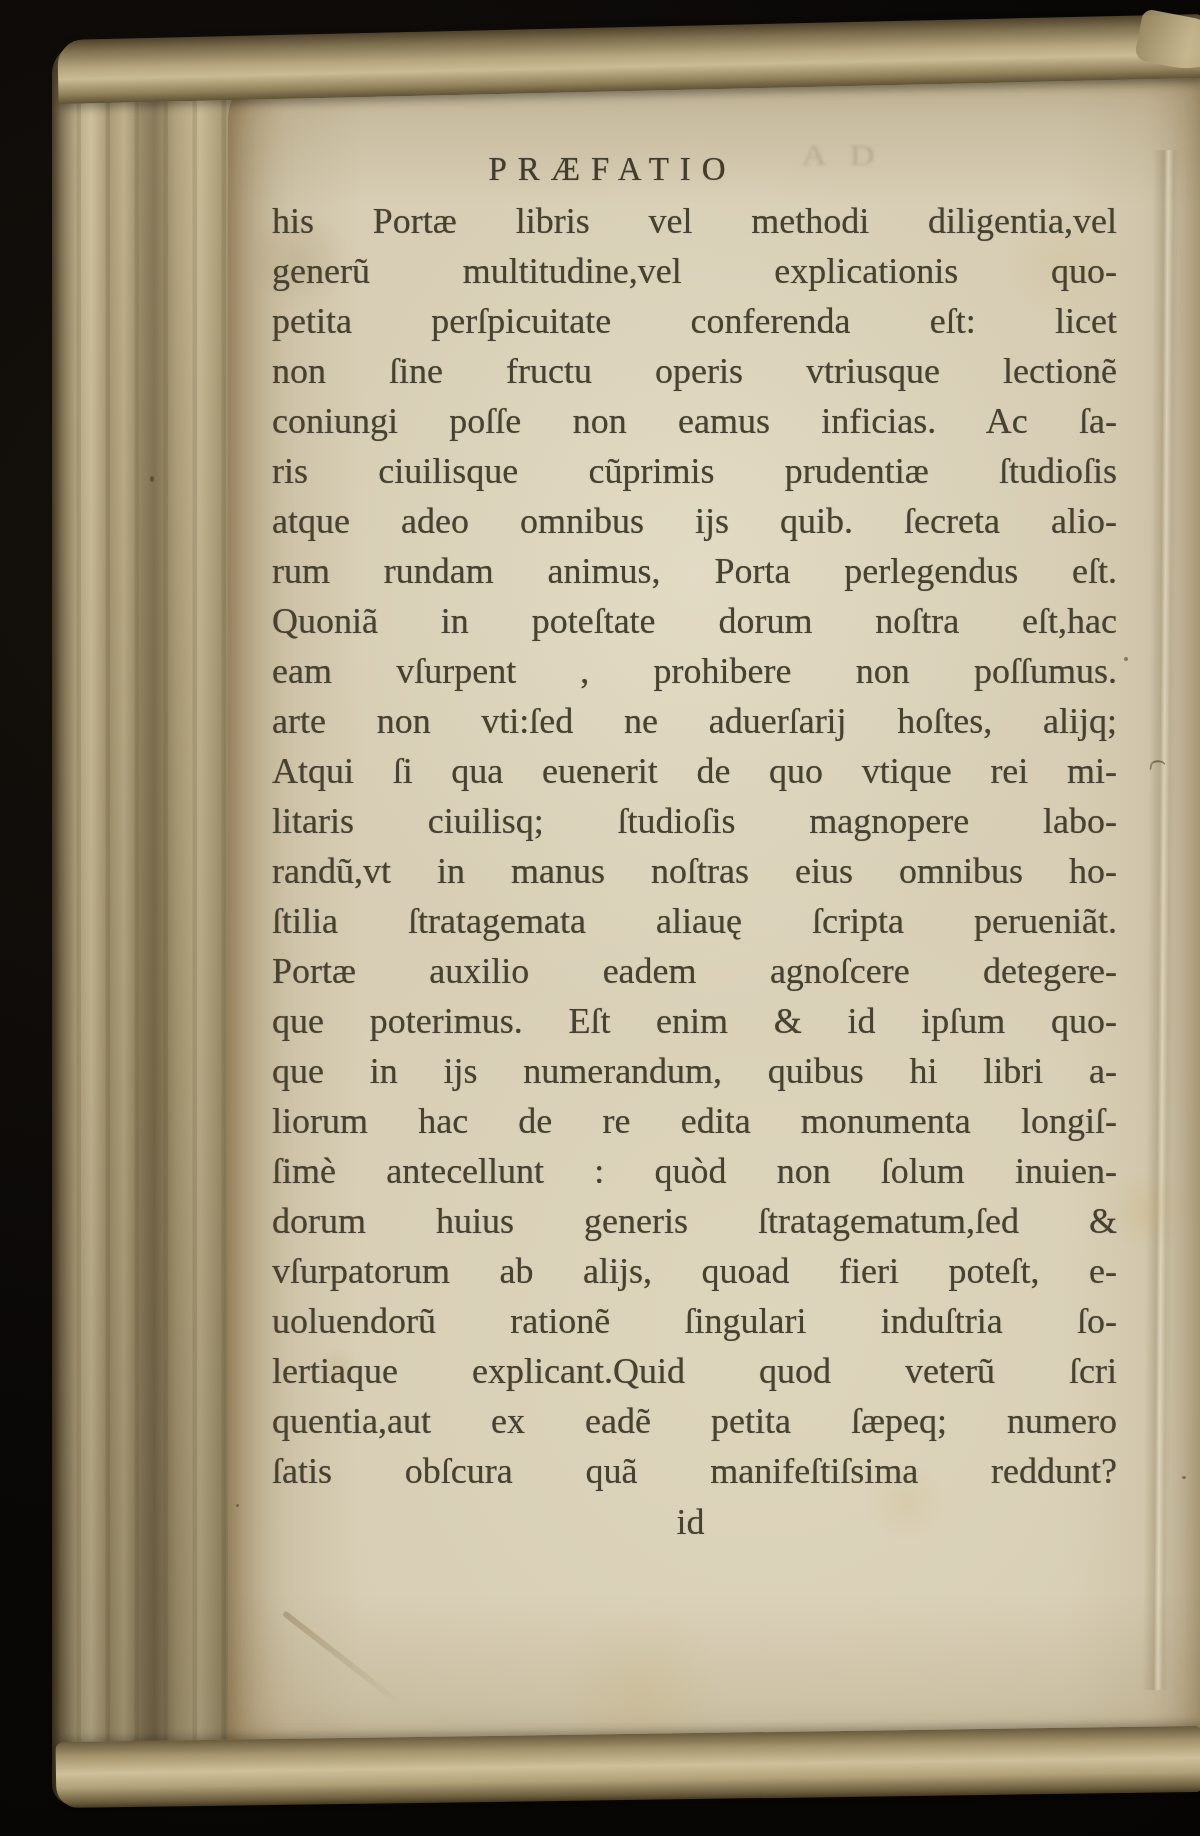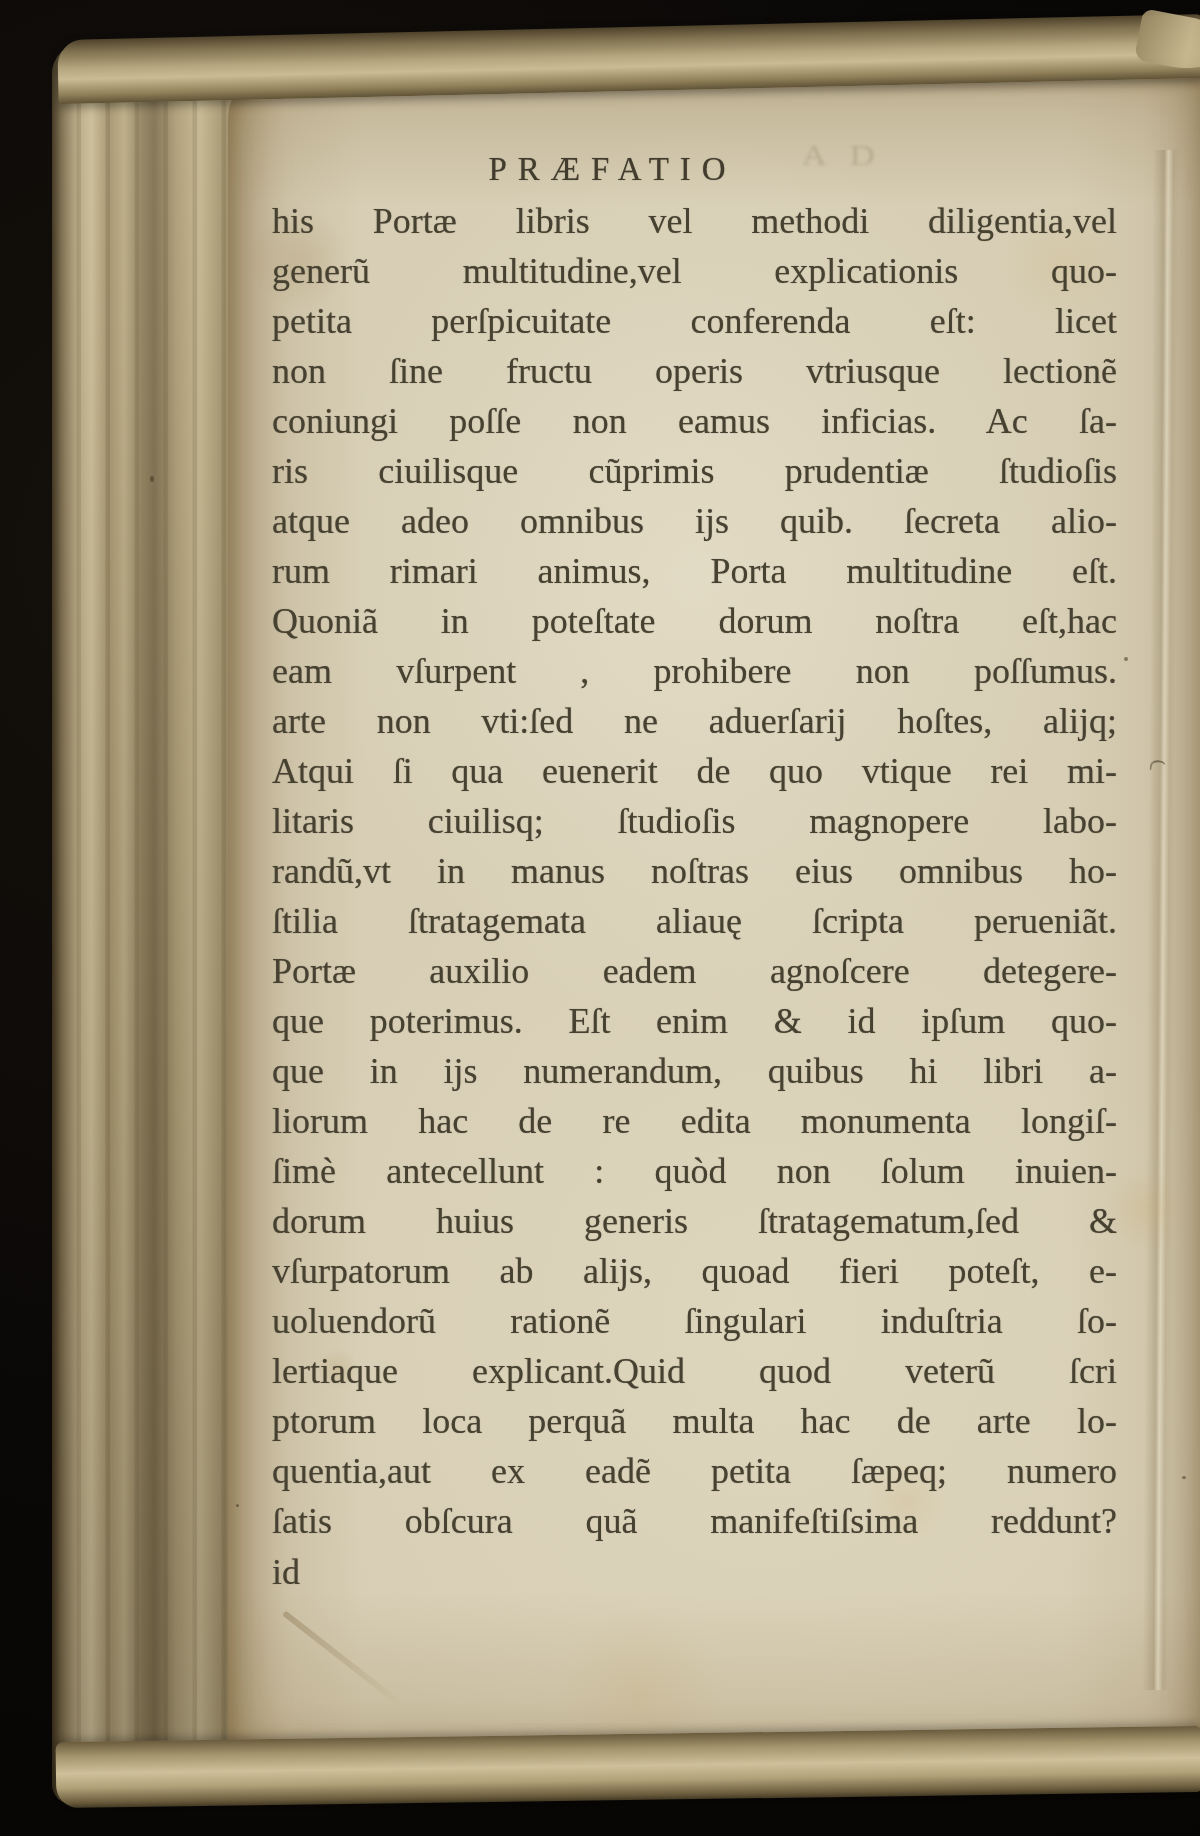--- a/index.html
+++ b/index.html
@@ -73,21 +73,21 @@
     background:linear-gradient(90deg, rgba(120,98,60,0.35), rgba(120,98,60,0));}
 
   
   .text-block{position:absolute;left:272px;top:142px;width:845px;color:#474131;}
   .heading{font-size:33px;line-height:54px;height:54px;text-align:center;
     letter-spacing:0.33em;transform:translateX(-82px);color:#413c2d;
     text-shadow:0 0 1px rgba(65,60,45,0.6);}
   .line{font-size:36px;line-height:50px;height:50px;overflow:hidden;
     text-align:justify;text-align-last:justify;
     text-shadow:0 0 1px rgba(71,65,49,0.55);}
-  .catchword-row{font-size:36px;line-height:52px;height:52px;text-align:left;
+  .catchword-row{font-size:36px;line-height:52px;height:52px;text-align:center;
     padding-right:8px;text-shadow:0 0 1px rgba(71,65,49,0.55);}
 
   
   .ghost{position:absolute;left:808px;top:138px;font-size:30px;letter-spacing:20px;
     color:rgba(95,85,60,0.22);filter:blur(1.6px);transform:scaleX(1.15);pointer-events:none;}
 
   
   .ink-mark{position:absolute;left:1150px;top:760px;width:13px;height:9px;
     border-top:2px solid rgba(80,70,48,0.65);border-left:2px solid rgba(80,70,48,0.5);
     border-radius:60% 40% 0 0;transform:rotate(9deg);}
@@ -115,38 +115,37 @@
   <div class="text-block">
     <div class="heading">PRÆFATIO</div>
     <div>
         <div class="line">his Portæ libris vel methodi diligentia,vel</div>
         <div class="line">generũ multitudine,vel explicationis quo-</div>
         <div class="line">petita perſpicuitate conferenda eſt: licet</div>
         <div class="line">non ſine fructu operis vtriusque lectionẽ</div>
         <div class="line">coniungi poſſe non eamus inficias. Ac ſa-</div>
         <div class="line">ris ciuilisque cũprimis prudentiæ ſtudioſis</div>
         <div class="line">atque adeo omnibus ijs quib. ſecreta alio-</div>
-        <div class="line">rum rimari animus, Porta multitudine eſt.</div>
+        <div class="line">rum rundam animus, Porta perlegendus eſt.</div>
         <div class="line">Quoniã in poteſtate dorum noſtra eſt,hac</div>
         <div class="line">eam vſurpent , prohibere non poſſumus.</div>
         <div class="line">arte non vti:ſed ne aduerſarij hoſtes, alijq;</div>
         <div class="line">Atqui ſi qua euenerit de quo vtique rei mi-</div>
         <div class="line">litaris ciuilisq; ſtudioſis magnopere labo-</div>
         <div class="line">randũ,vt in manus noſtras eius omnibus ho-</div>
         <div class="line">ſtilia ſtratagemata aliauę ſcripta perueniãt.</div>
         <div class="line">Portæ auxilio eadem agnoſcere detegere-</div>
         <div class="line">que poterimus. Eſt enim &amp; id ipſum quo-</div>
         <div class="line">que in ijs numerandum, quibus hi libri a-</div>
         <div class="line">liorum hac de re edita monumenta longiſ-</div>
         <div class="line">ſimè antecellunt : quòd non ſolum inuien-</div>
         <div class="line">dorum huius generis ſtratagematum,ſed &amp;</div>
         <div class="line">vſurpatorum ab alijs, quoad fieri poteſt, e-</div>
         <div class="line">uoluendorũ rationẽ ſingulari induſtria ſo-</div>
         <div class="line">lertiaque explicant.Quid quod veterũ ſcri</div>
-        <div class="line">ptorum loca perquã multa hac de arte lo-</div>
         <div class="line">quentia,aut ex eadẽ petita ſæpeq; numero</div>
         <div class="line">ſatis obſcura quã manifeſtiſsima reddunt?</div>
       </div>
     <div class="catchword-row">id</div>
   </div>
 
   <div class="ink-mark"></div>
   <div class="speck s1"></div>
   <div class="speck s2"></div>
   <div class="speck s3"></div>

